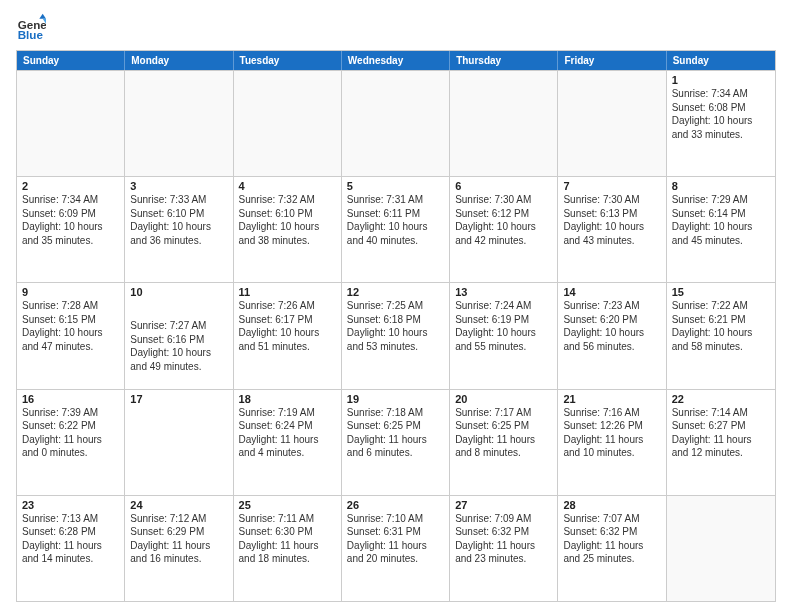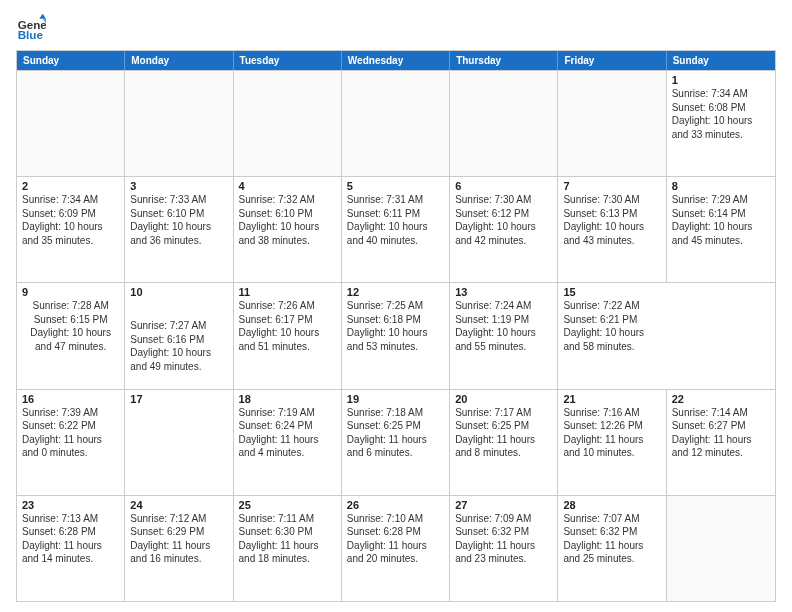--- a/index.html
+++ b/index.html
@@ -187,21 +187,21 @@
           <div class="cal-cell">
             <span class="day-num">8</span>
             <div class="cell-text" style="white-space: pre-line;">Sunrise: 7:29 AM
 Sunset: 6:14 PM
 Daylight: 10 hours and 45 minutes.</div>
           </div>
         </div>
         <div class="cal-row">
           <div class="cal-cell">
             <span class="day-num">9</span>
-            <div class="cell-text" style="white-space: pre-line; text-align: center;">Sunrise: 7:28 AM
+            <div class="cell-text" style="white-space: pre-line;">Sunrise: 7:28 AM
 Sunset: 6:15 PM
 Daylight: 10 hours and 47 minutes.</div>
           </div>
           <div class="cal-cell">
             <span class="day-num">10</span>
             <div class="cell-text" style="white-space: pre-line; margin-top: 21px;">Sunrise: 7:27 AM
 Sunset: 6:16 PM
 Daylight: 10 hours and 49 minutes.</div>
           </div>
           <div class="cal-cell">
@@ -212,22 +212,28 @@
           </div>
           <div class="cal-cell">
             <span class="day-num">12</span>
             <div class="cell-text" style="white-space: pre-line;">Sunrise: 7:25 AM
 Sunset: 6:18 PM
 Daylight: 10 hours and 53 minutes.</div>
           </div>
           <div class="cal-cell">
             <span class="day-num">13</span>
             <div class="cell-text" style="white-space: pre-line;">Sunrise: 7:24 AM
-Sunset: 1:19 PM
+Sunset: 6:19 PM
 Daylight: 10 hours and 55 minutes.</div>
+          </div>
+          <div class="cal-cell">
+            <span class="day-num">14</span>
+            <div class="cell-text" style="white-space: pre-line;">Sunrise: 7:23 AM
+Sunset: 6:20 PM
+Daylight: 10 hours and 56 minutes.</div>
           </div>
           <div class="cal-cell">
             <span class="day-num">15</span>
             <div class="cell-text" style="white-space: pre-line;">Sunrise: 7:22 AM
 Sunset: 6:21 PM
 Daylight: 10 hours and 58 minutes.</div>
           </div>
         </div>
         <div class="cal-row">
           <div class="cal-cell">
@@ -285,21 +291,21 @@
           </div>
           <div class="cal-cell">
             <span class="day-num">25</span>
             <div class="cell-text" style="white-space: pre-line;">Sunrise: 7:11 AM
 Sunset: 6:30 PM
 Daylight: 11 hours and 18 minutes.</div>
           </div>
           <div class="cal-cell">
             <span class="day-num">26</span>
             <div class="cell-text" style="white-space: pre-line;">Sunrise: 7:10 AM
-Sunset: 6:28 PM
+Sunset: 6:31 PM
 Daylight: 11 hours and 20 minutes.</div>
           </div>
           <div class="cal-cell">
             <span class="day-num">27</span>
             <div class="cell-text" style="white-space: pre-line;">Sunrise: 7:09 AM
 Sunset: 6:32 PM
 Daylight: 11 hours and 23 minutes.</div>
           </div>
           <div class="cal-cell">
             <span class="day-num">28</span>

